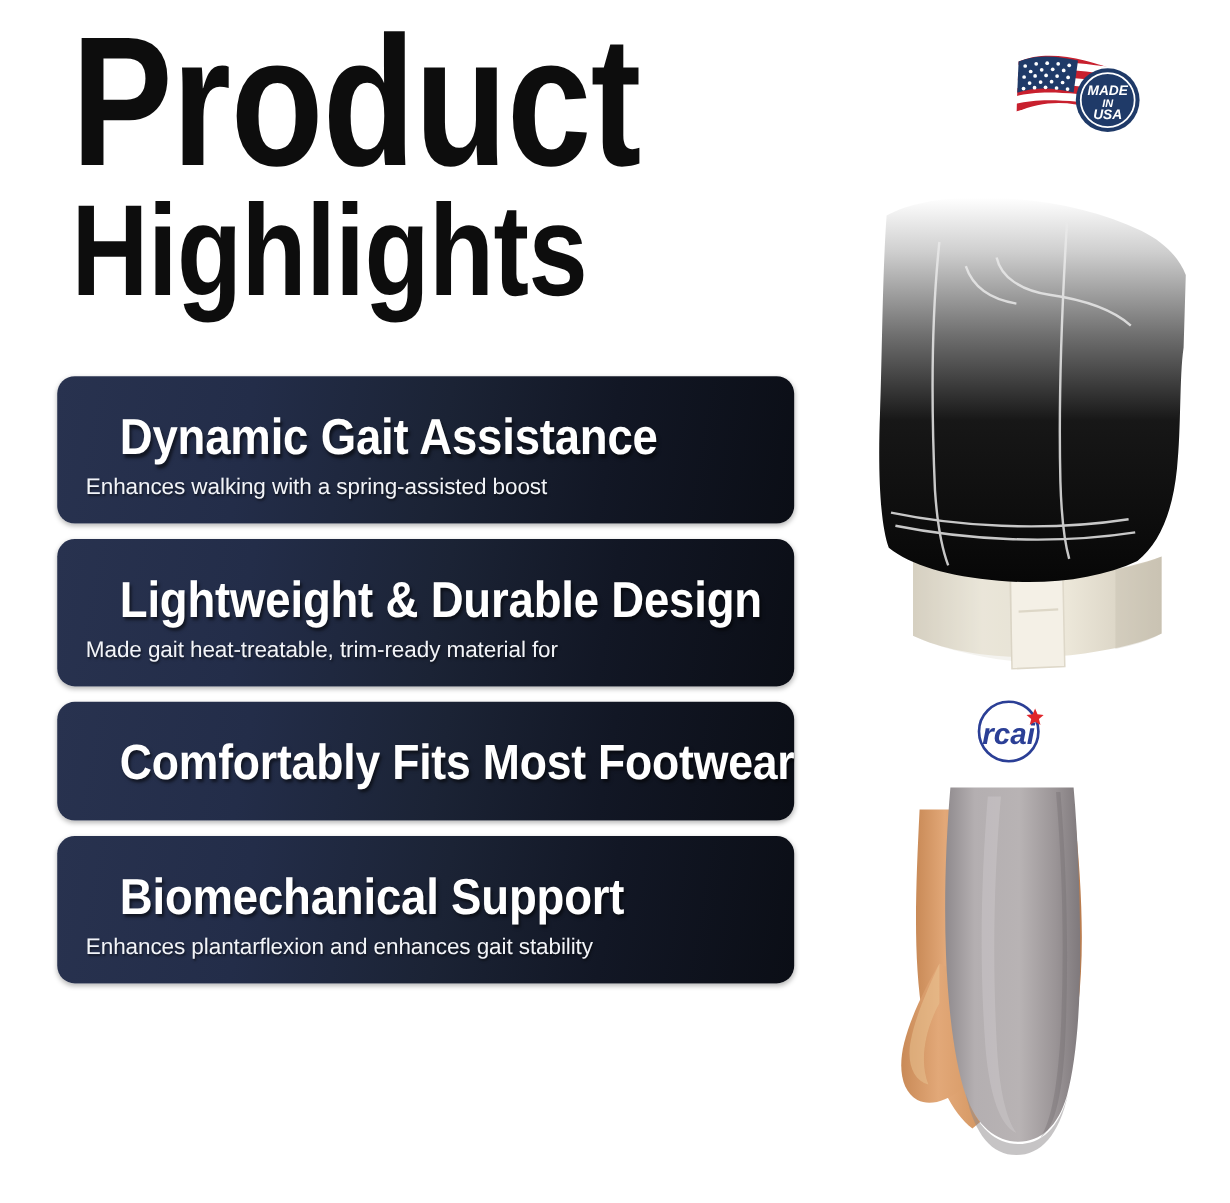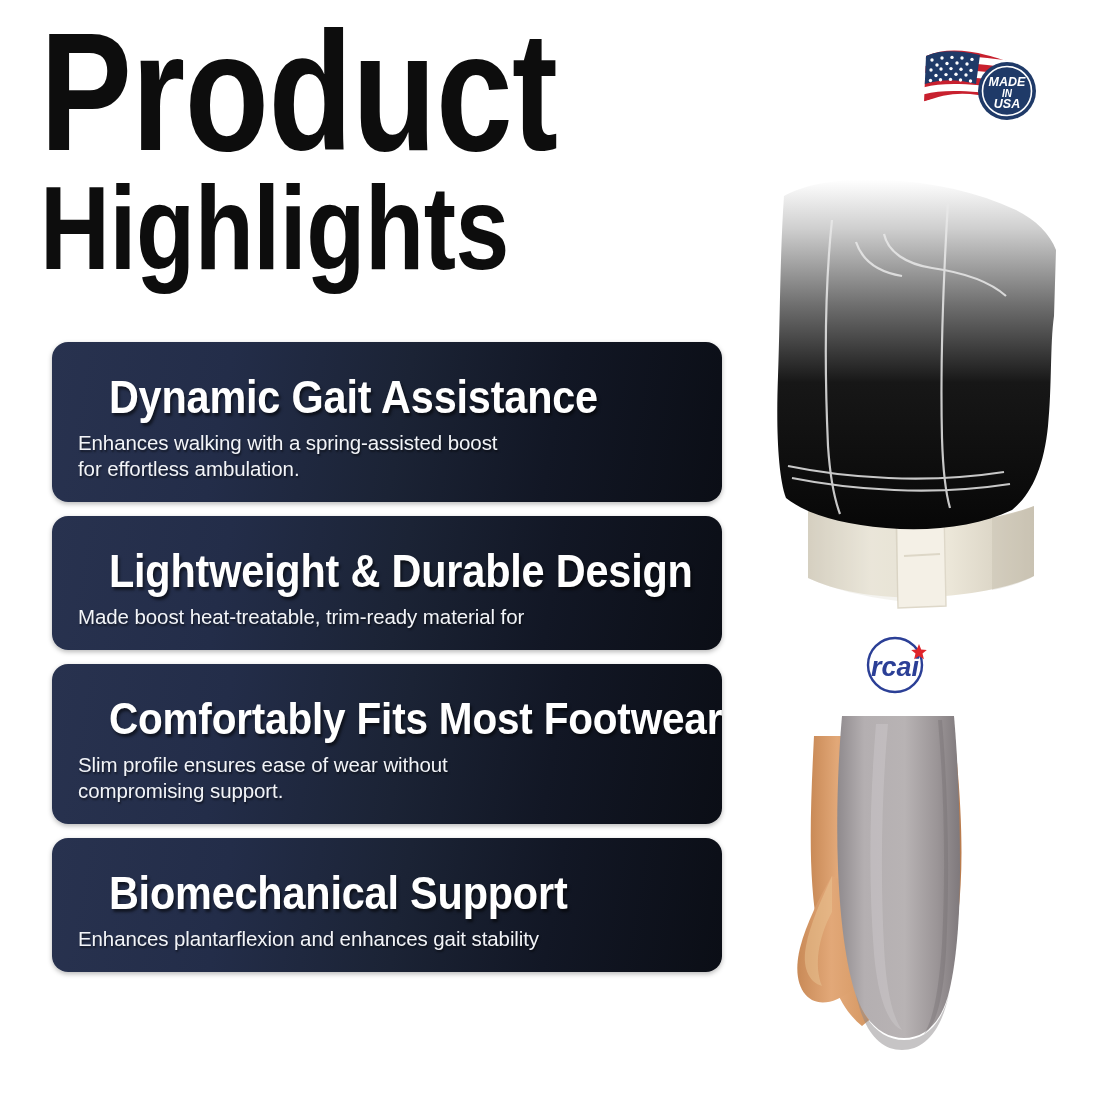--- a/index.html
+++ b/index.html
@@ -13,21 +13,21 @@
     height: 1094px;
     position: relative;
     overflow: hidden;
     font-family: "Liberation Sans", sans-serif;
     -webkit-font-smoothing: antialiased;
   }
 
   
   #title-block {
     position: absolute;
-    left: 40px;
+    left: 65px;
     top: 16px;
     width: 660px;
   }
   .title-line {
     font-family: "Liberation Sans Narrow", "Liberation Sans", sans-serif;
     font-weight: 700;
     color: #0d0d0d;
     letter-spacing: -0.5px;
     transform: scaleX(0.82);
     transform-origin: left center;
@@ -104,21 +104,21 @@
 
   
   .card-1 .card-heading { font-size: 46px; }
   .card-2 .card-heading { font-size: 46px; }
   .card-3 .card-heading { font-size: 45px; }
   .card-4 .card-heading { font-size: 46px; }
 
   
   #product-photo {
     position: absolute;
-    left: 736px;
+    left: 758px;
     top: 176px;
     width: 360px;
     height: 918px;
   }
   #product-photo svg { display: block; }
 </style>
 </head>
 <body>
 
 <div id="title-block">
@@ -183,37 +183,32 @@
     </g>
   </svg>
 </div>
 
 <div id="cards">
 
   <div class="card card-1">
     <div class="card-heading">Dynamic Gait Assistance</div>
     <div class="card-body">
       <span class="ln">Enhances walking with a spring-assisted boost</span>
-      <span class="ln">for effortless ambulation.</span>
     </div>
   </div>
 
   <div class="card card-2">
     <div class="card-heading">Lightweight &amp; Durable Design</div>
     <div class="card-body">
-      <span class="ln">Made boost heat-treatable, trim-ready material for</span>
+      <span class="ln">Made gait heat-treatable, trim-ready material for</span>
     </div>
   </div>
 
   <div class="card card-3">
     <div class="card-heading">Comfortably Fits Most Footwear</div>
-    <div class="card-body">
-      <span class="ln">Slim profile ensures ease of wear without</span>
-      <span class="ln">compromising support.</span>
-    </div>
   </div>
 
   <div class="card card-4">
     <div class="card-heading">Biomechanical Support</div>
     <div class="card-body">
       <span class="ln">Enhances plantarflexion and enhances gait stability</span>
     </div>
   </div>
 
 </div>

